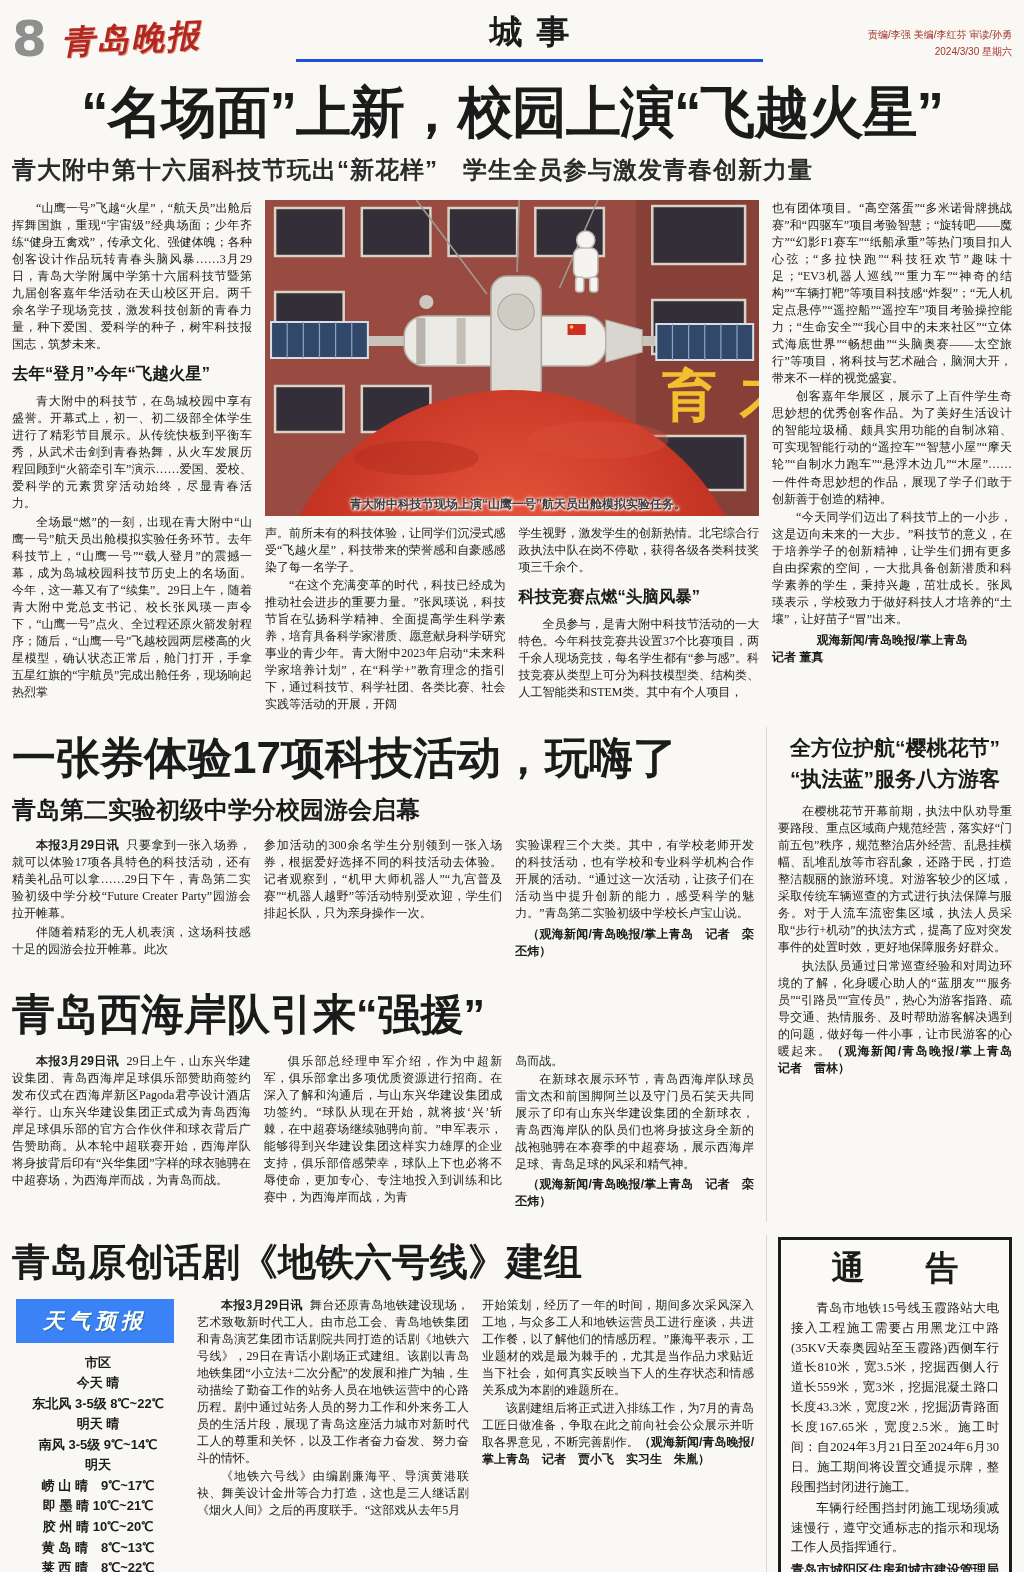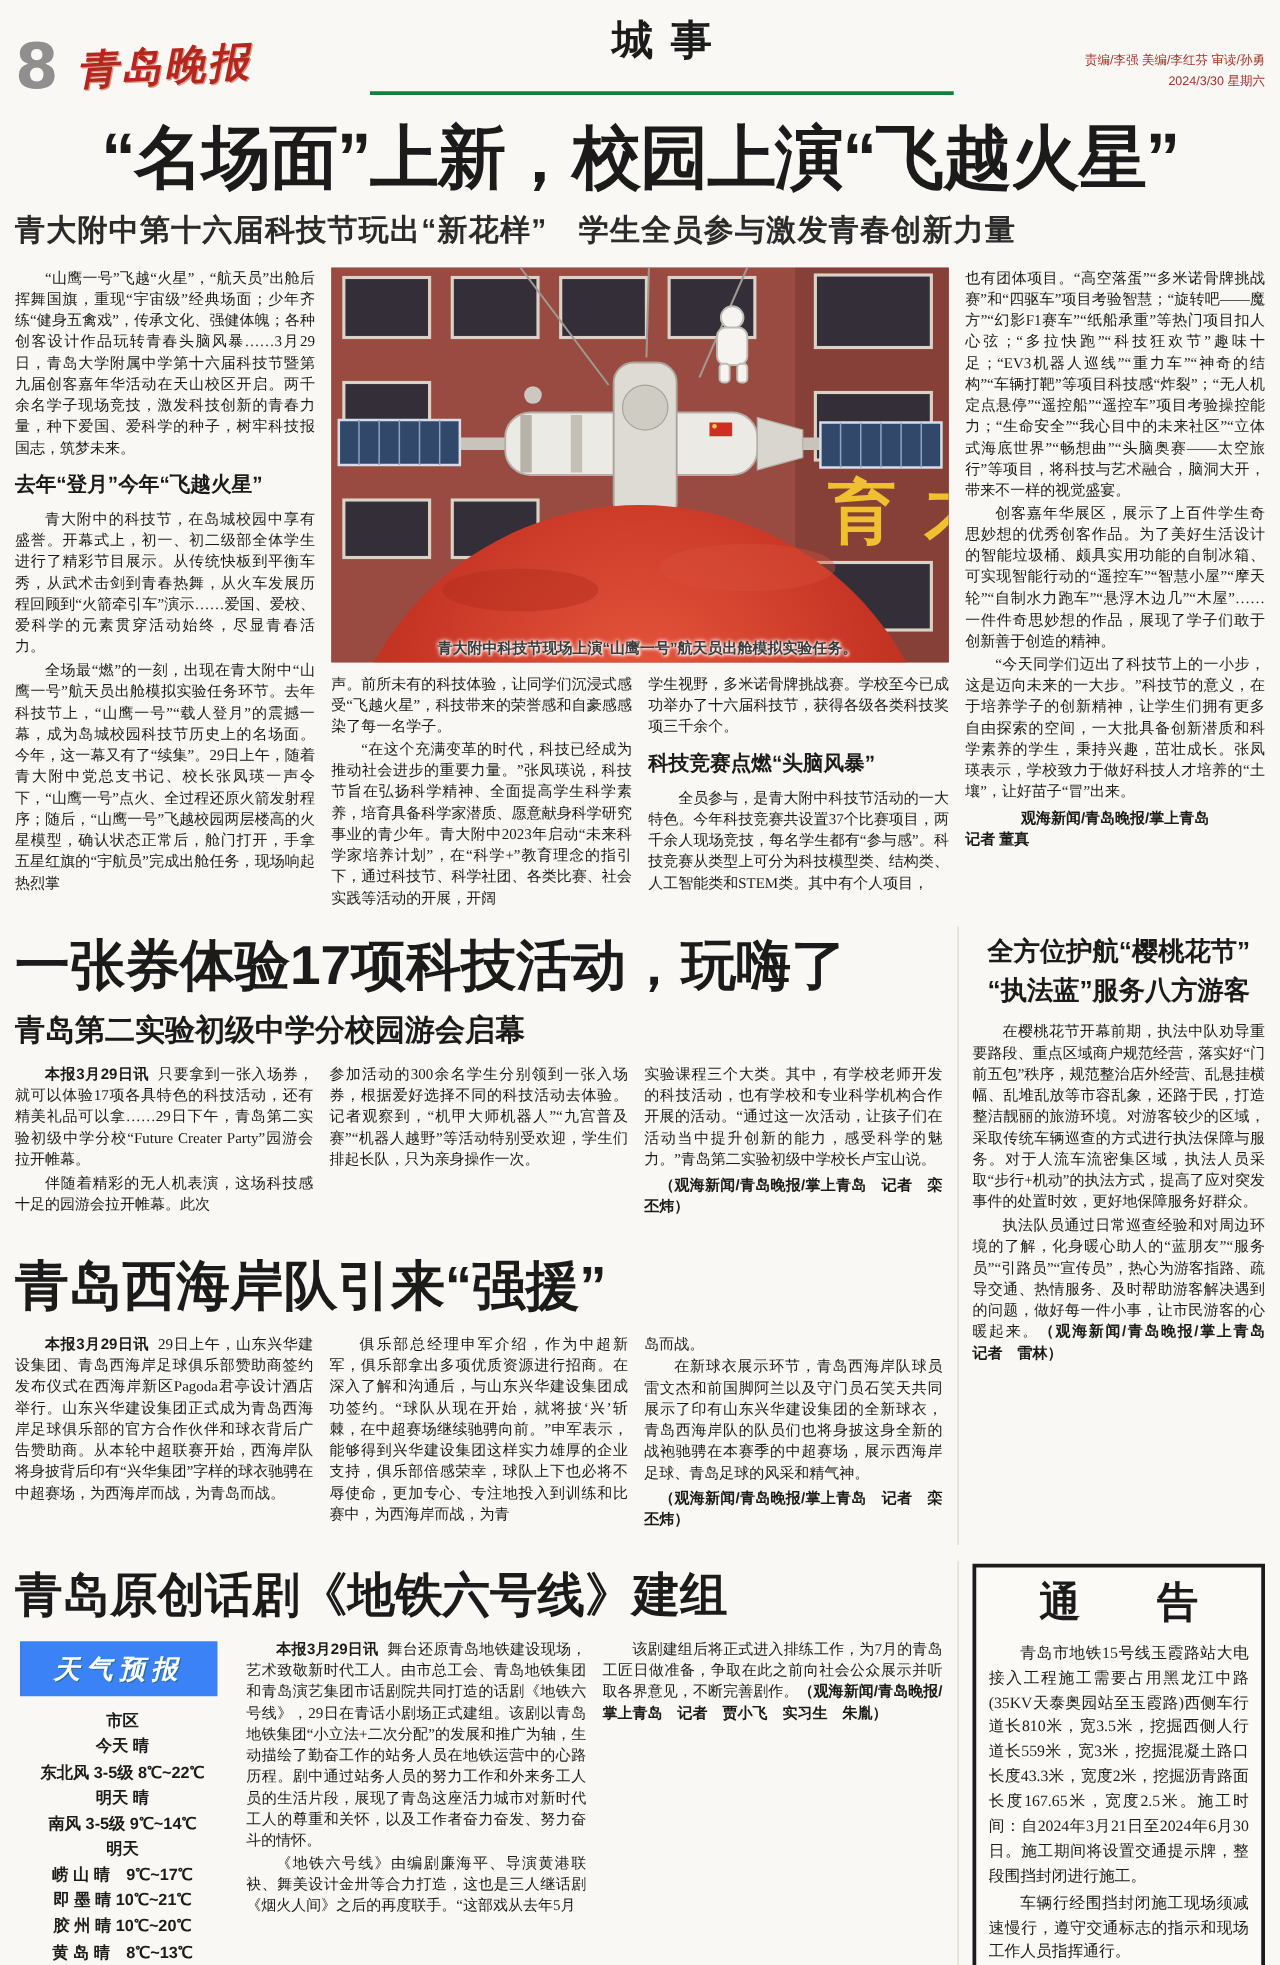--- a/index.html
+++ b/index.html
@@ -5,21 +5,21 @@
   html,body{margin:0;padding:0;background:#e8e6e1;}
   .page{width:1024px;height:1572px;box-sizing:border-box;background:#f9f8f4;
         padding:6px 12px 0;overflow:hidden;color:#1b1b1b;
         font-family:"Liberation Serif", serif;}
   
   .hdr{display:flex;align-items:flex-end;gap:10px;padding-top:4px;}
   .hdr-left{display:flex;align-items:flex-end;gap:14px;min-width:250px;}
   .pagenum{font-family:"DejaVu Sans",sans-serif;font-size:50px;line-height:.9;color:#8f8f8f;font-weight:bold;}
   .brand{color:#b3271e;font-size:33px;font-weight:bold;font-style:italic;transform:rotate(-3deg);
          display:inline-block;text-shadow:1px 1px 0 #d98;letter-spacing:2px;}
-  .section-block{flex:1;text-align:center;border-bottom:3px solid #15803d;padding-bottom:18px;margin:0 24px;}
+  .section-block{flex:1;text-align:center;border-bottom:3px solid #1d4ed8;padding-bottom:4px;margin:0 24px;}
   .section-title{font-family:"Liberation Sans",sans-serif;font-size:33px;font-weight:900;letter-spacing:14px;padding-left:14px;}
   .hdr-right{text-align:right;font-family:"Liberation Sans",sans-serif;font-size:10px;
              color:#a5322a;line-height:1.7;min-width:215px;padding-bottom:2px;}
   
   .h1{font-family:"Liberation Sans",sans-serif;font-size:55px;font-weight:900;letter-spacing:-1px;
       text-align:center;margin:14px 0 4px;white-space:nowrap;}
   .h2{font-family:"Liberation Sans",sans-serif;font-size:24px;font-weight:700;color:#2b2b2b;
       margin:2px 0 14px;letter-spacing:1px;}
   
   .cols{display:flex;gap:13px;}
@@ -157,21 +157,21 @@
           <text x="394" y="214" font-size="54" font-weight="bold" fill="#f0c02e" font-family="Liberation Sans, sans-serif" letter-spacing="4">育 才</text>
         </svg>
         <div class="caption">青大附中科技节现场上演“山鹰一号”航天员出舱模拟实验任务。</div>
       </div>
       <div class="cols">
         <div class="col">
           <p class="p noind">声。前所未有的科技体验，让同学们沉浸式感受“飞越火星”，科技带来的荣誉感和自豪感感染了每一名学子。</p>
           <p class="p">“在这个充满变革的时代，科技已经成为推动社会进步的重要力量。”张凤瑛说，科技节旨在弘扬科学精神、全面提高学生科学素养，培育具备科学家潜质、愿意献身科学研究事业的青少年。青大附中2023年启动“未来科学家培养计划”，在“科学+”教育理念的指引下，通过科技节、科学社团、各类比赛、社会实践等活动的开展，开阔</p>
         </div>
         <div class="col">
-          <p class="p noind">学生视野，多米诺骨牌挑战赛。学校至今已成功举办了十六届科技节，获得各级各类科技奖项三千余个。</p>
+          <p class="p noind">学生视野，激发学生的创新热情。北宅综合行政执法中队在岗不停歇，获得各级各类科技奖项三千余个。</p>
           <div class="subhd">科技竞赛点燃“头脑风暴”</div>
           <p class="p">全员参与，是青大附中科技节活动的一大特色。今年科技竞赛共设置37个比赛项目，两千余人现场竞技，每名学生都有“参与感”。科技竞赛从类型上可分为科技模型类、结构类、人工智能类和STEM类。其中有个人项目，</p>
         </div>
       </div>
     </div>
 
     <div class="col">
       <p class="p noind">也有团体项目。“高空落蛋”“多米诺骨牌挑战赛”和“四驱车”项目考验智慧；“旋转吧——魔方”“幻影F1赛车”“纸船承重”等热门项目扣人心弦；“多拉快跑”“科技狂欢节”趣味十足；“EV3机器人巡线”“重力车”“神奇的结构”“车辆打靶”等项目科技感“炸裂”；“无人机定点悬停”“遥控船”“遥控车”项目考验操控能力；“生命安全”“我心目中的未来社区”“立体式海底世界”“畅想曲”“头脑奥赛——太空旅行”等项目，将科技与艺术融合，脑洞大开，带来不一样的视觉盛宴。</p>
       <p class="p">创客嘉年华展区，展示了上百件学生奇思妙想的优秀创客作品。为了美好生活设计的智能垃圾桶、颇具实用功能的自制冰箱、可实现智能行动的“遥控车”“智慧小屋”“摩天轮”“自制水力跑车”“悬浮木边几”“木屋”……一件件奇思妙想的作品，展现了学子们敢于创新善于创造的精神。</p>
       <p class="p">“今天同学们迈出了科技节上的一小步，这是迈向未来的一大步。”科技节的意义，在于培养学子的创新精神，让学生们拥有更多自由探索的空间，一大批具备创新潜质和科学素养的学生，秉持兴趣，茁壮成长。张凤瑛表示，学校致力于做好科技人才培养的“土壤”，让好苗子“冒”出来。</p>
@@ -248,20 +248,21 @@
           <div class="wline">黄 岛 晴　8℃~13℃</div>
           <div class="wline">莱 西 晴　8℃~22℃</div>
 
         </div>
 
         <div class="col">
           <p class="p"><span class="dt">本报3月29日讯</span><span>舞台还原青岛地铁建设现场，艺术致敬新时代工人。由市总工会、青岛地铁集团和青岛演艺集团市话剧院共同打造的话剧《地铁六号线》，29日在青话小剧场正式建组。该剧以青岛地铁集团“小立法+二次分配”的发展和推广为轴，生动描绘了勤奋工作的站务人员在地铁运营中的心路历程。剧中通过站务人员的努力工作和外来务工人员的生活片段，展现了青岛这座活力城市对新时代工人的尊重和关怀，以及工作者奋力奋发、努力奋斗的情怀。</span></p>
           <p class="p">《地铁六号线》由编剧廉海平、导演黄港联袂、舞美设计金卅等合力打造，这也是三人继话剧《烟火人间》之后的再度联手。“这部戏从去年5月</p>
         </div>
         <div class="col">
+          <p class="p noind">开始策划，经历了一年的时间，期间多次采风深入工地，与众多工人和地铁运营员工进行座谈，共进工作餐，以了解他们的情感历程。”廉海平表示，工业题材的戏是最为棘手的，尤其是当作品力求贴近当下社会，如何真实反映当下人的生存状态和情感关系成为本剧的难题所在。</p>
           <p class="p"><span>该剧建组后将正式进入排练工作，为7月的青岛工匠日做准备，争取在此之前向社会公众展示并听取各界意见，不断完善剧作。</span><span class="ib">（观海新闻/青岛晚报/掌上青岛　记者　贾小飞　实习生　朱胤）</span></p>
         </div>
       </div>
     </div>
 
     <aside class="band-right">
       <div class="notice">
         <div class="notice-title">通 告</div>
         <p class="p">青岛市地铁15号线玉霞路站大电接入工程施工需要占用黑龙江中路(35KV天泰奥园站至玉霞路)西侧车行道长810米，宽3.5米，挖掘西侧人行道长559米，宽3米，挖掘混凝土路口长度43.3米，宽度2米，挖掘沥青路面长度167.65米，宽度2.5米。施工时间：自2024年3月21日至2024年6月30日。施工期间将设置交通提示牌，整段围挡封闭进行施工。</p>
         <p class="p">车辆行经围挡封闭施工现场须减速慢行，遵守交通标志的指示和现场工作人员指挥通行。</p>

